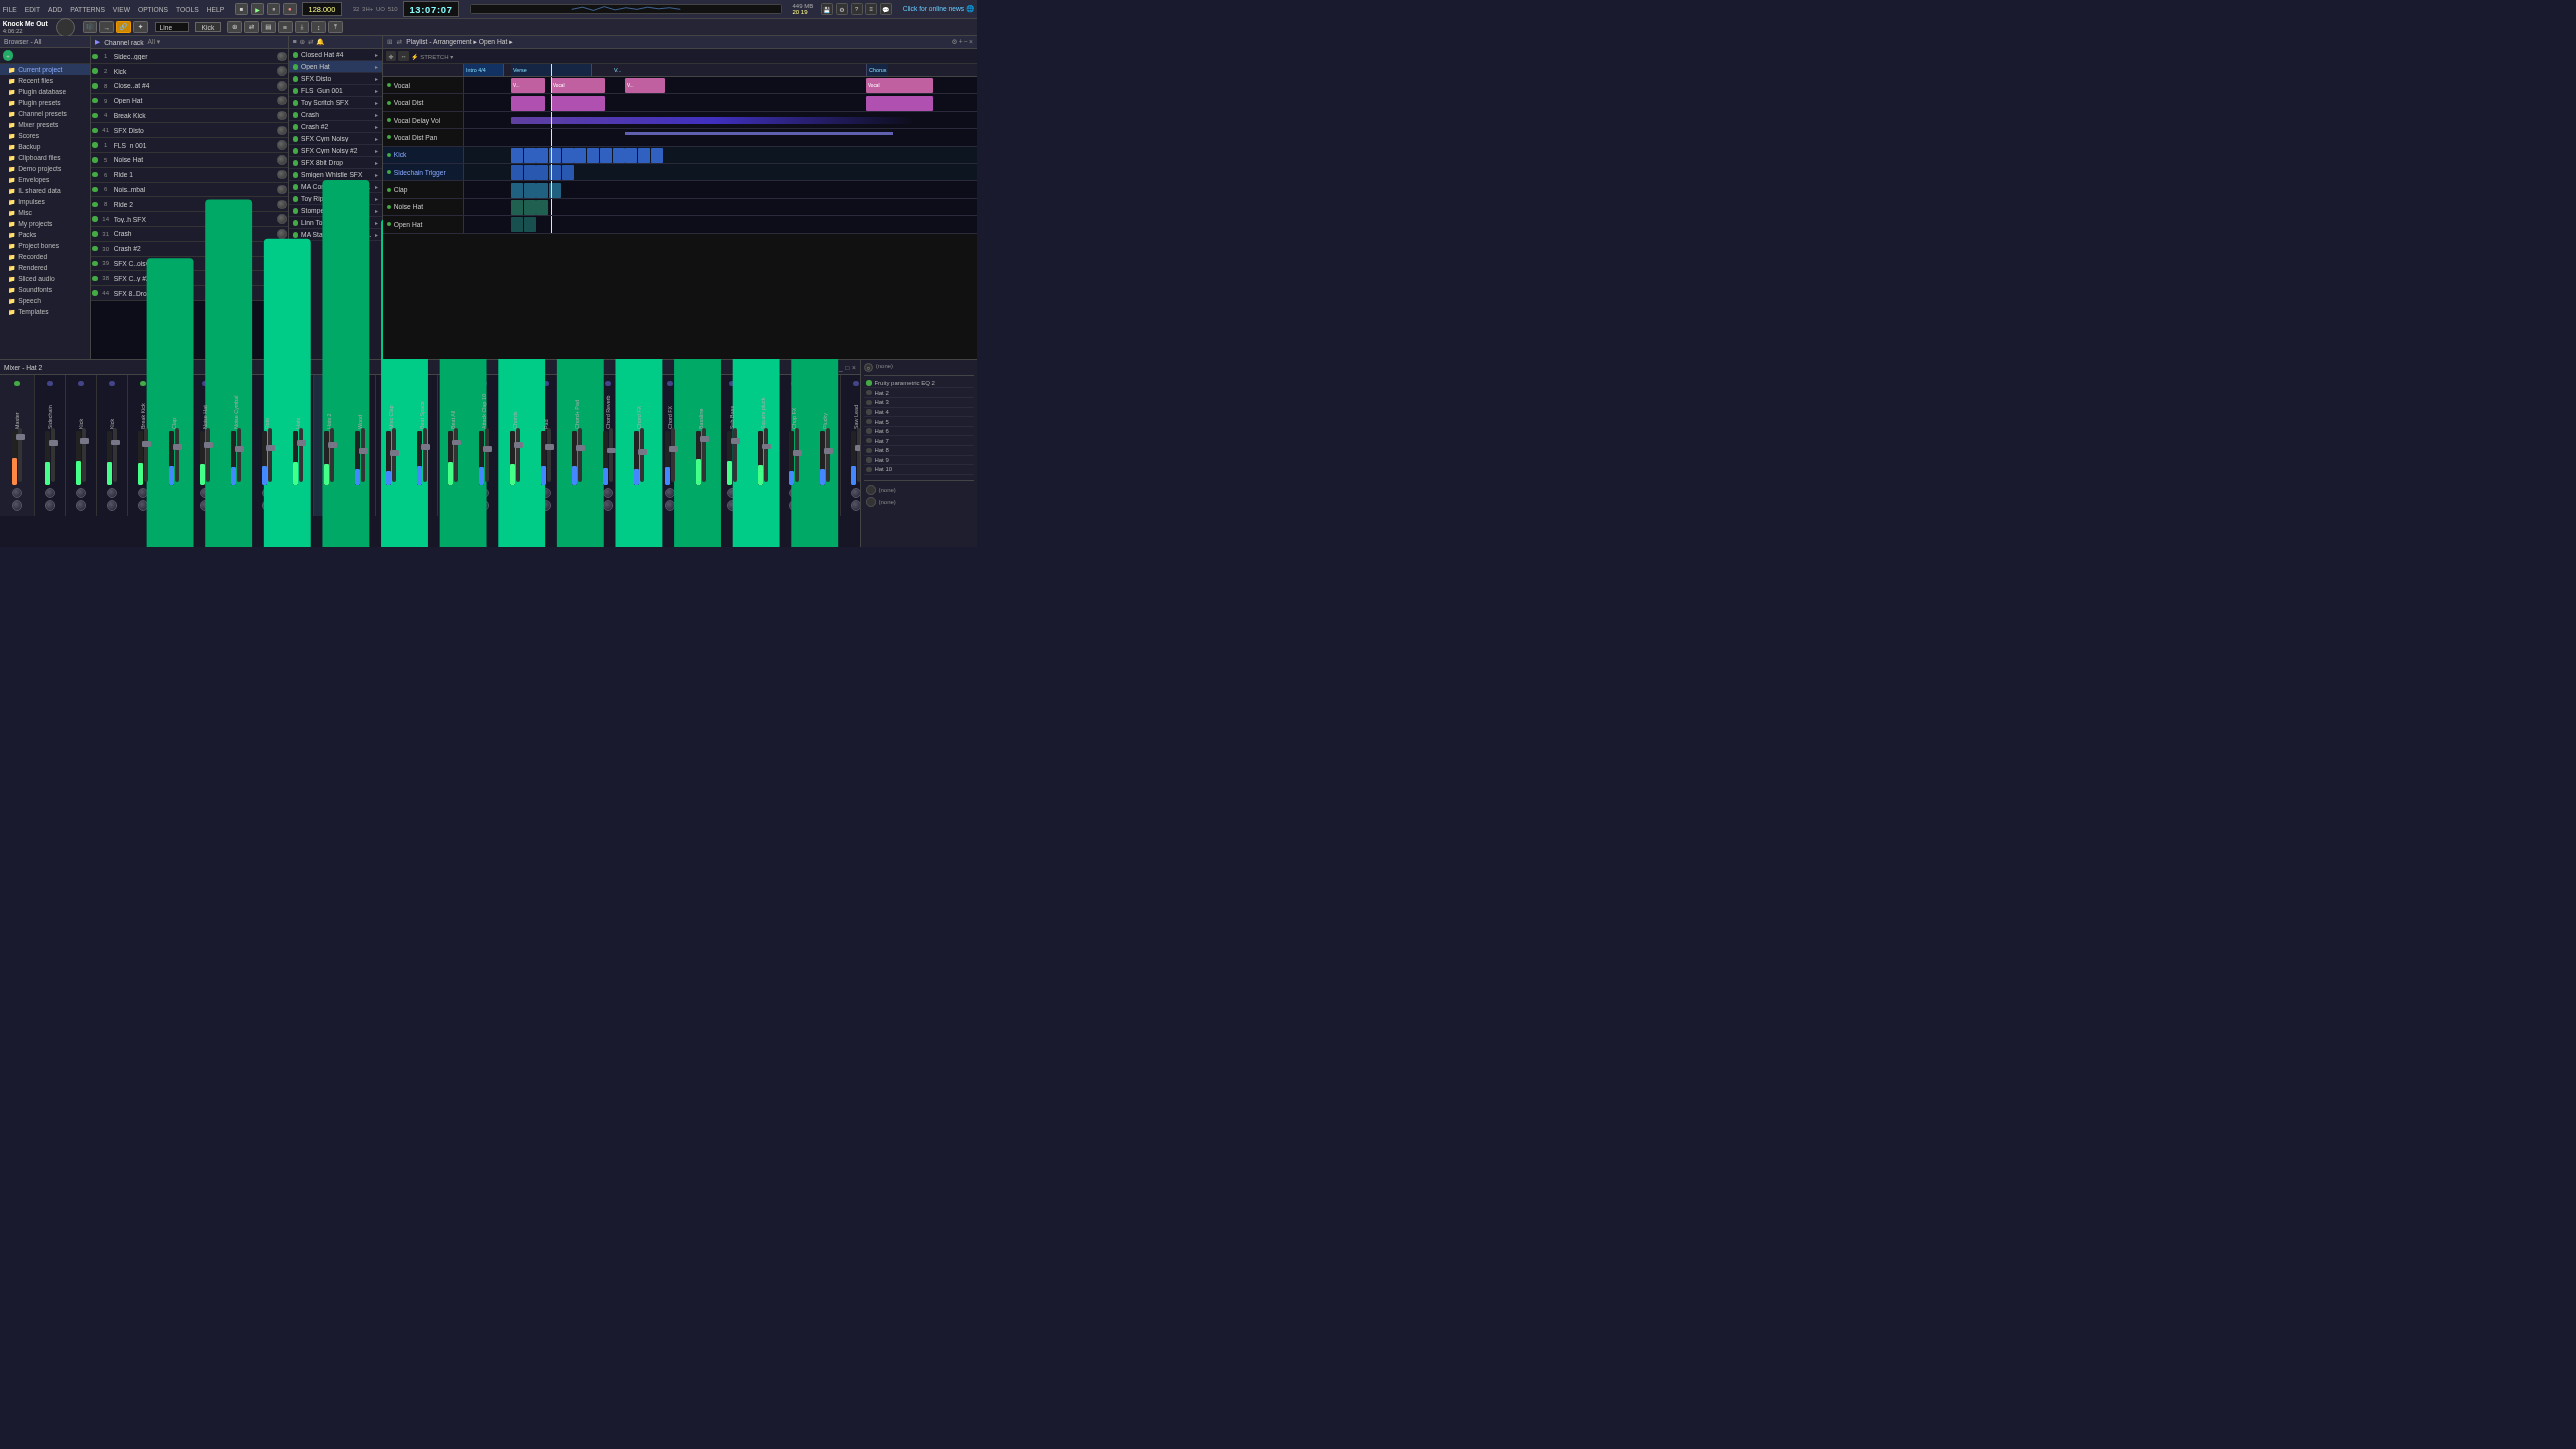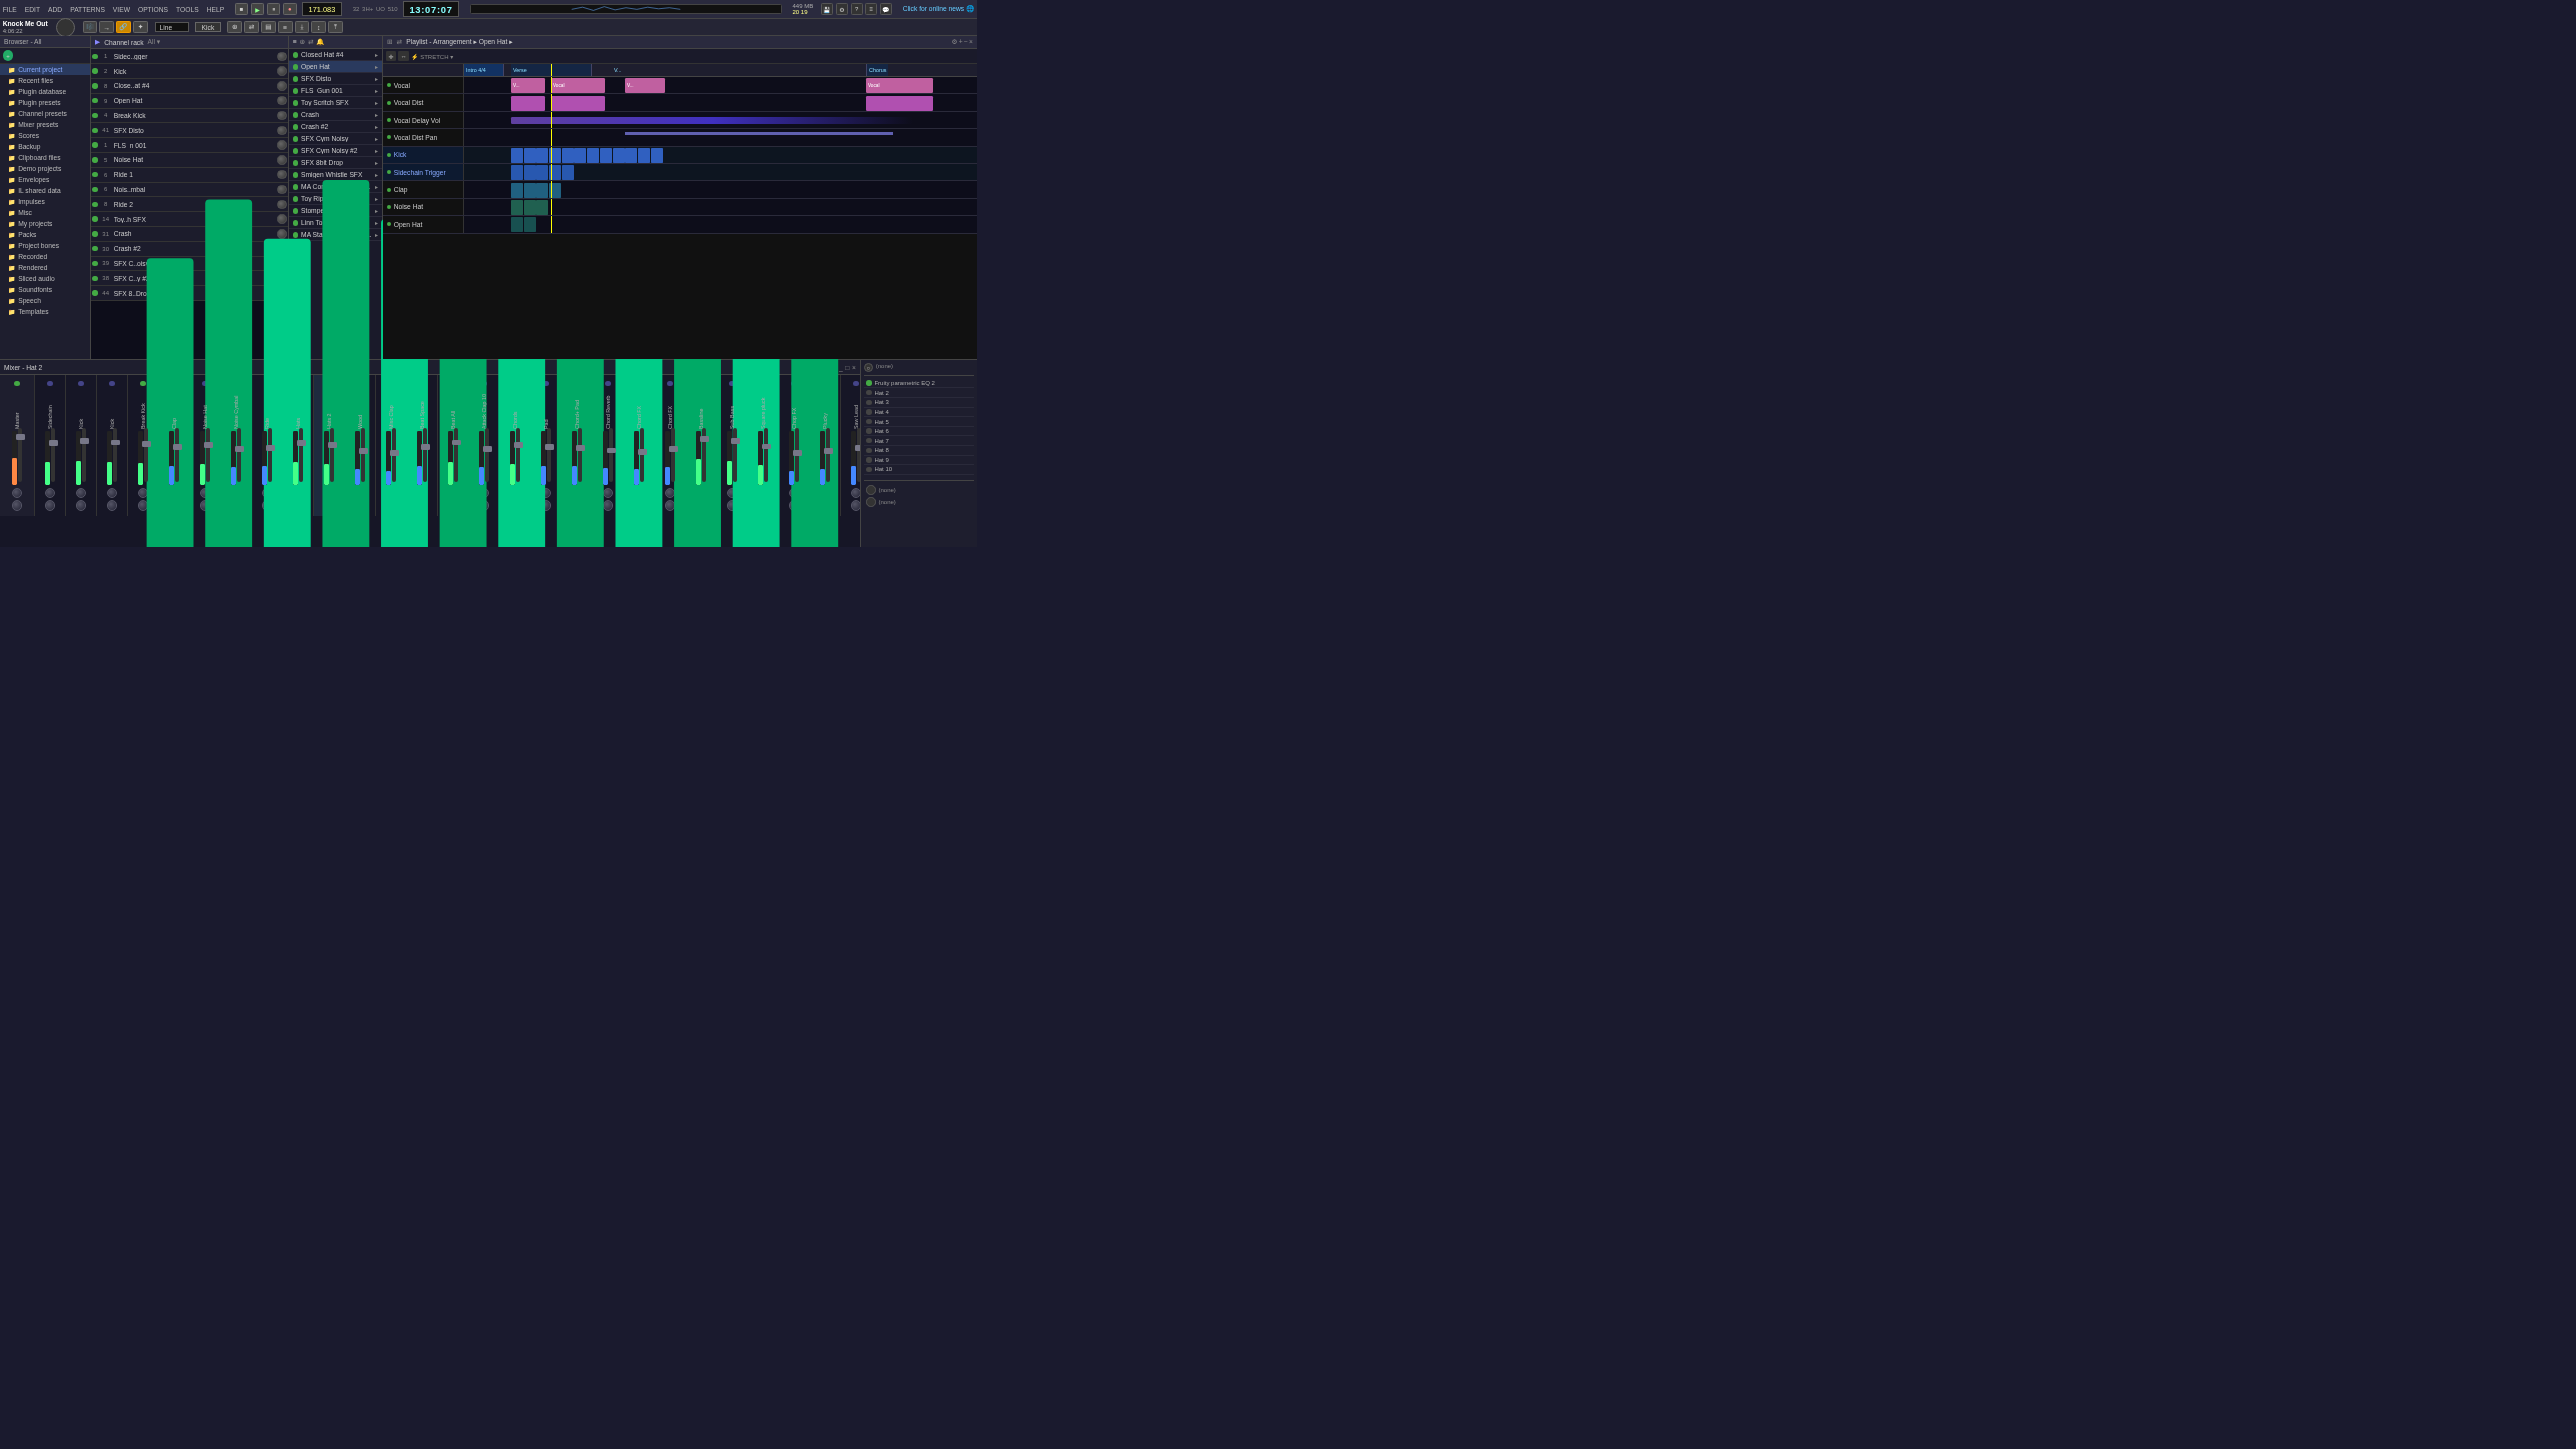--- a/index.html
+++ b/index.html
@@ -350,21 +350,21 @@
     <span class="menu-item">HELP</span>
   </div>
 
   <div class="transport-controls">
     <div class="transport-btn">■</div>
     <div class="transport-btn play">▶</div>
     <div class="transport-btn">⏸</div>
     <div class="transport-btn record">●</div>
   </div>
 
-  <div class="tempo-display">171.083</div>
+  <div class="tempo-display">128.000</div>
 
   <div style="display:flex; align-items:center; gap:2.7px; margin-left:5.4px;">
     <span style="font-size:6px; color:#888;">32</span>
     <span style="font-size:6px; color:#888;">3H+</span>
     <span style="font-size:6px; color:#888;">UO</span>
     <span style="font-size:6px; color:#888;">510</span>
   </div>
 
   <div class="time-display">13:07:07</div>
 

